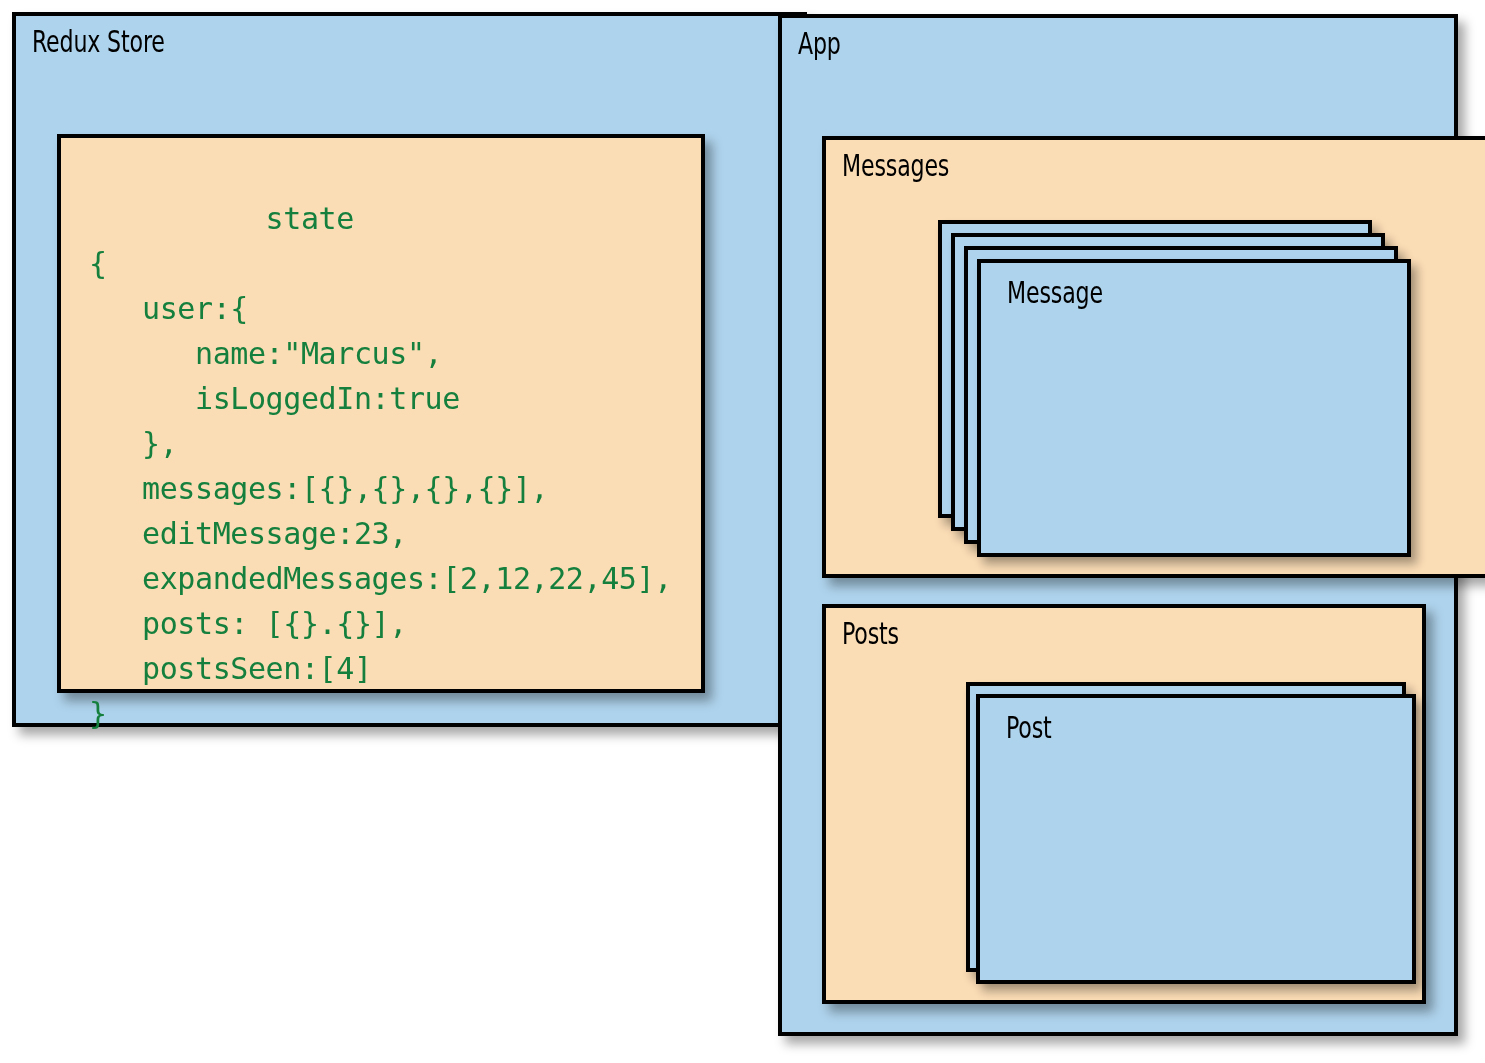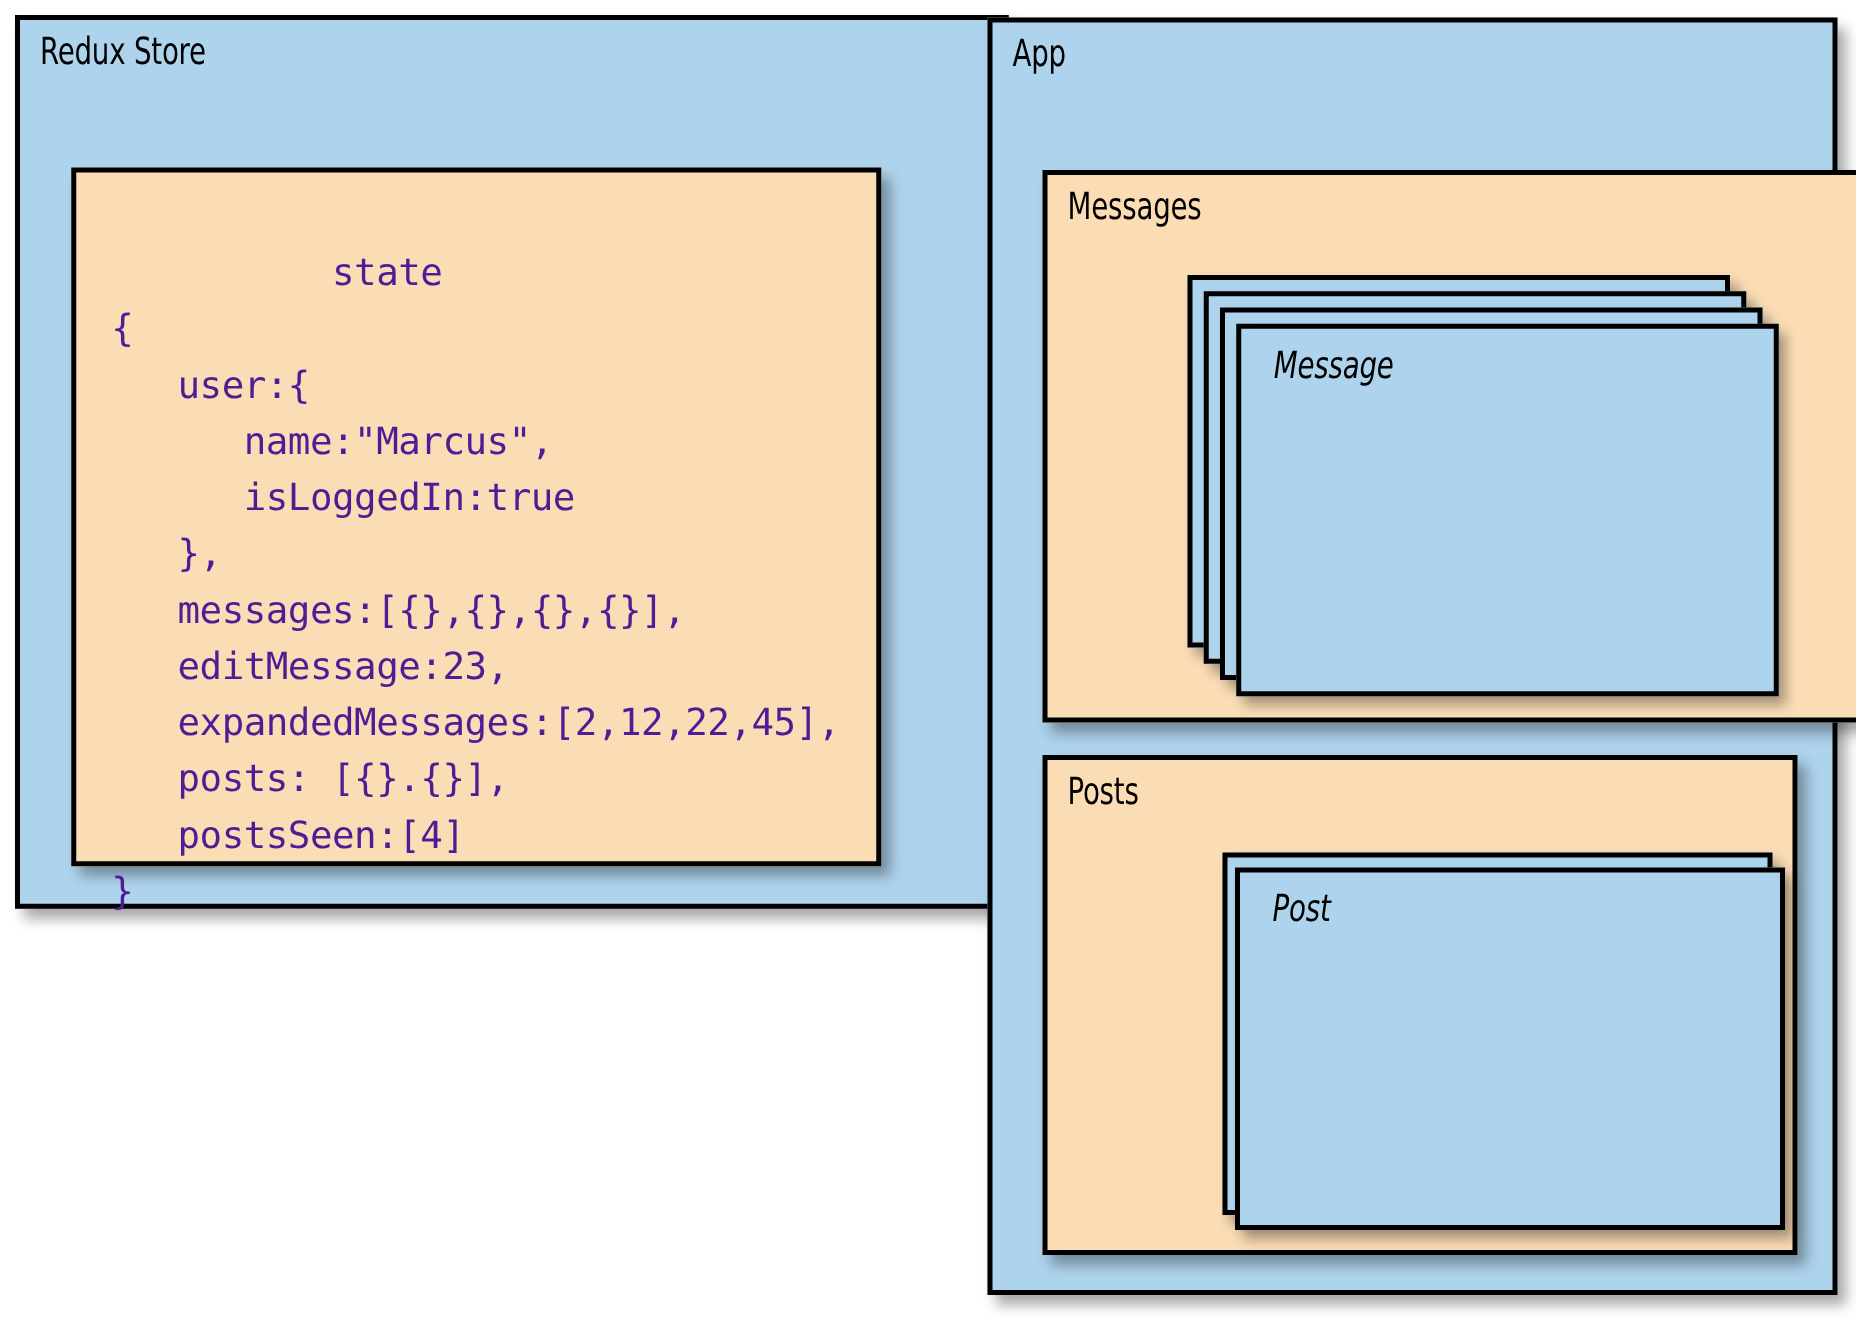--- a/index.html
+++ b/index.html
@@ -65,32 +65,31 @@
     height: 559px;
   }
   .code {
     position: absolute;
     left: 28px;
     top: 28px;
     right: 10px;
     font-family: "DejaVu Sans Mono", "Liberation Mono", monospace;
     font-size: 30px;
     line-height: 45px;
-    color: #4c1d95;
+    color: #15803d;
     white-space: pre;
     letter-spacing: -0.4px;
   }
 
   
   #app-panel {
     left: 778px;
     top: 14px;
     width: 680px;
     height: 1022px;
-    margin-left: 12px;
   }
   #messages-box {
     left: 40px;
     top: 118px;
     width: 708px;
     height: 442px;
   }
   #posts-box {
     left: 40px;
     top: 586px;
@@ -102,21 +101,20 @@
   
   .stack {
     position: absolute;
   }
   .stack .card {
     position: absolute;
     box-sizing: border-box;
     background: #aed3ec;
     border: 4px solid #000000;
     box-shadow: 6px 7px 9px rgba(0,0,0,0.33);
-    font-style: italic;
   }
 
   #messages-stack { left: 112px; top: 80px; width: 480px; height: 340px; }
   #messages-stack .card { width: 434px; height: 298px; }
   #messages-stack .card.c0 { left: 0px;  top: 0px;  }
   #messages-stack .card.c1 { left: 13px; top: 13px; }
   #messages-stack .card.c2 { left: 26px; top: 26px; }
   #messages-stack .card.c3 { left: 39px; top: 39px; }
 
   #posts-stack { left: 140px; top: 74px; width: 459px; height: 300px; }

